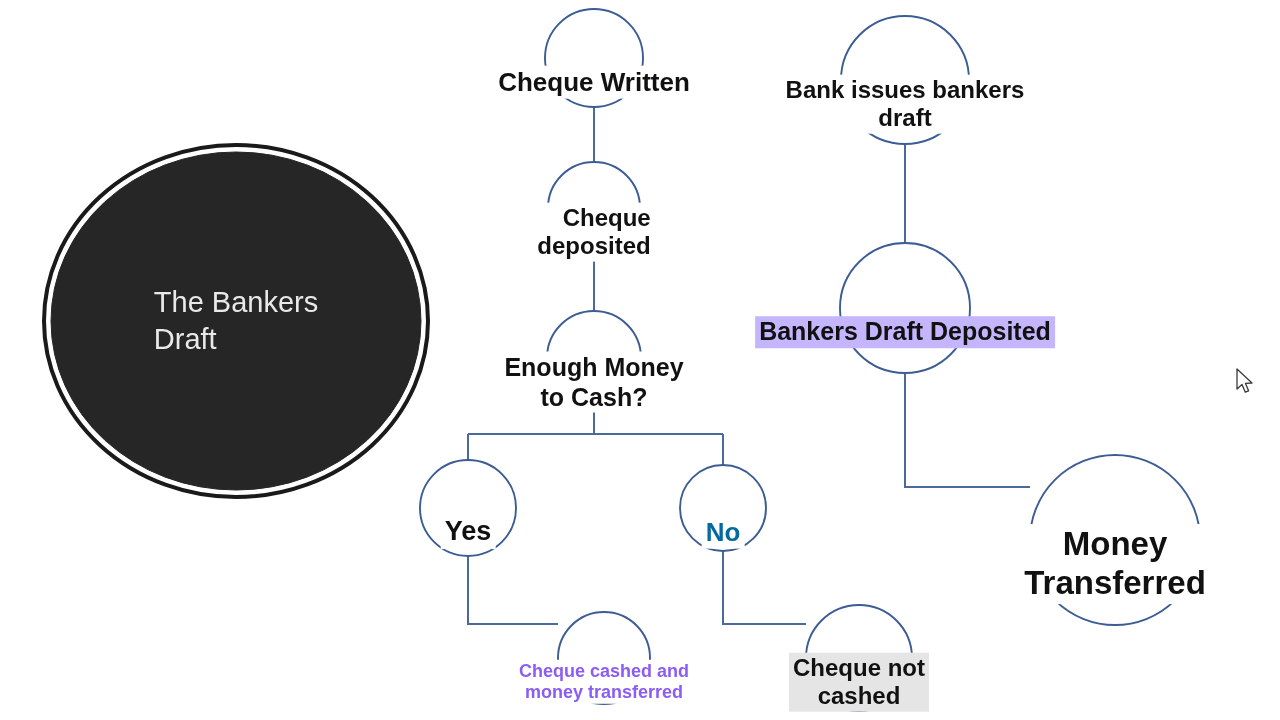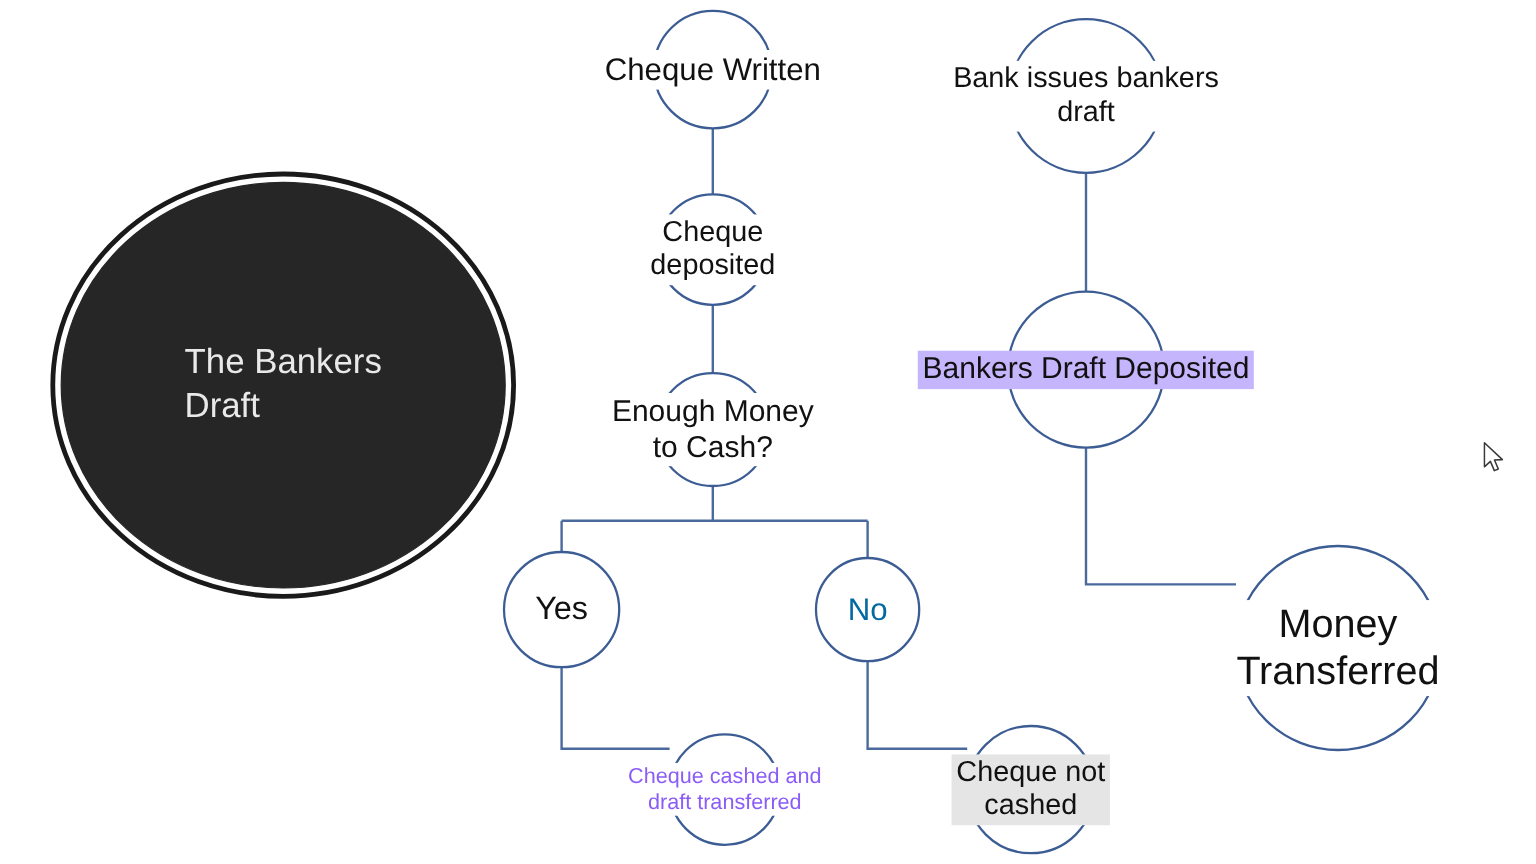--- a/index.html
+++ b/index.html
@@ -28,24 +28,25 @@
     height: 720px;
   }
   .node-label {
     position: absolute;
     background: #ffffff;
     color: #111111;
     text-align: center;
     line-height: 1.18;
     white-space: pre;
     font-family: "Liberation Sans", sans-serif;
-    font-weight: 400;
+    font-weight: 700;
     transform: translate(-50%, -50%);
     padding: 1px 4px;
     box-sizing: border-box;
+    margin-top: 24px;
   }
   .hero-label {
     position: absolute;
     color: #e9e9e9;
     line-height: 1.28;
     white-space: pre;
     font-family: "Liberation Sans", sans-serif;
     font-weight: 400;
     transform: translate(-50%, -50%);
     background: transparent;
@@ -86,25 +87,25 @@
         <circle cx="1115" cy="540" r="85" fill="#ffffff" stroke="#3c5c94" stroke-width="1.9"></circle>
       </g>
     <g id="hero-layer">
         <ellipse cx="236" cy="321" rx="192" ry="176" fill="#ffffff" stroke="#1a1a1a" stroke-width="4"></ellipse>
         <ellipse cx="236" cy="321" rx="185" ry="169" fill="#262626" stroke="#262626" stroke-width="1"></ellipse>
       </g>
   </svg>
 
   <div id="labels-layer">
       <div class="node-label" style="left: 594px; top: 58px; font-size: 26px; color: rgb(17, 17, 17); background: rgb(255, 255, 255);"><div>Cheque Written</div></div>
-      <div class="node-label" style="left: 594px; top: 208px; font-size: 24px; color: rgb(17, 17, 17); background: rgb(255, 255, 255);"><div>Cheque</div><div>deposited</div></div>
+      <div class="node-label" style="left: 594px; top: 208px; font-size: 24px; color: rgb(17, 17, 17); background: rgb(255, 255, 255); text-align: right;"><div>Cheque</div><div>deposited</div></div>
       <div class="node-label" style="left: 594px; top: 358px; font-size: 25px; color: rgb(17, 17, 17); background: rgb(255, 255, 255);"><div>Enough Money</div><div>to Cash?</div></div>
       <div class="node-label" style="left: 468px; top: 508px; font-size: 27px; color: rgb(17, 17, 17); background: rgb(255, 255, 255);"><div>Yes</div></div>
       <div class="node-label" style="left: 723px; top: 508px; font-size: 26px; color: #0369a1; background: rgb(255, 255, 255);"><div>No</div></div>
-      <div class="node-label" style="left: 604px; top: 658px; font-size: 18px; color: #8b5cf6; background: rgb(255, 255, 255);"><div>Cheque cashed and</div><div>draft transferred</div></div>
+      <div class="node-label" style="left: 604px; top: 658px; font-size: 18px; color: #8b5cf6; background: rgb(255, 255, 255);"><div>Cheque cashed and</div><div>money transferred</div></div>
       <div class="node-label" style="left: 859px; top: 658px; font-size: 24px; color: rgb(17, 17, 17); background: #e5e5e5;"><div>Cheque not</div><div>cashed</div></div>
       <div class="node-label" style="left: 905px; top: 80px; font-size: 24px; color: rgb(17, 17, 17); background: rgb(255, 255, 255);"><div>Bank issues bankers</div><div>draft</div></div>
       <div class="node-label" style="left: 905px; top: 308px; font-size: 25px; color: rgb(17, 17, 17); background: #c4b5fd;"><div>Bankers Draft Deposited</div></div>
       <div class="node-label" style="left: 1115px; top: 540px; font-size: 33px; color: rgb(17, 17, 17); background: rgb(255, 255, 255);"><div>Money</div><div>Transferred</div></div>
     </div>
 
   <div id="hero-text">
       <div class="hero-label" style="left: 236px; top: 321px; font-size: 29px; color: rgb(233, 233, 233);"><div>The Bankers</div><div>Draft</div></div>
     </div>
 

